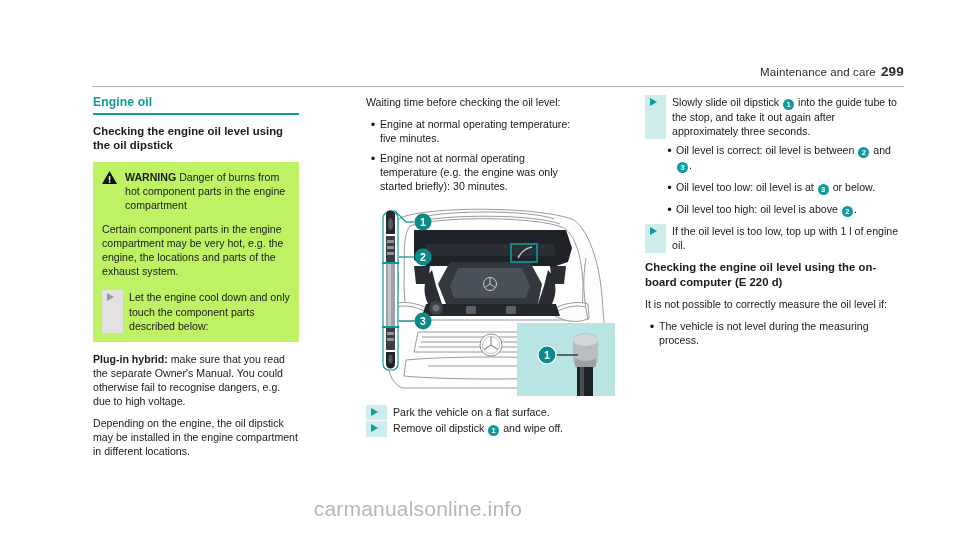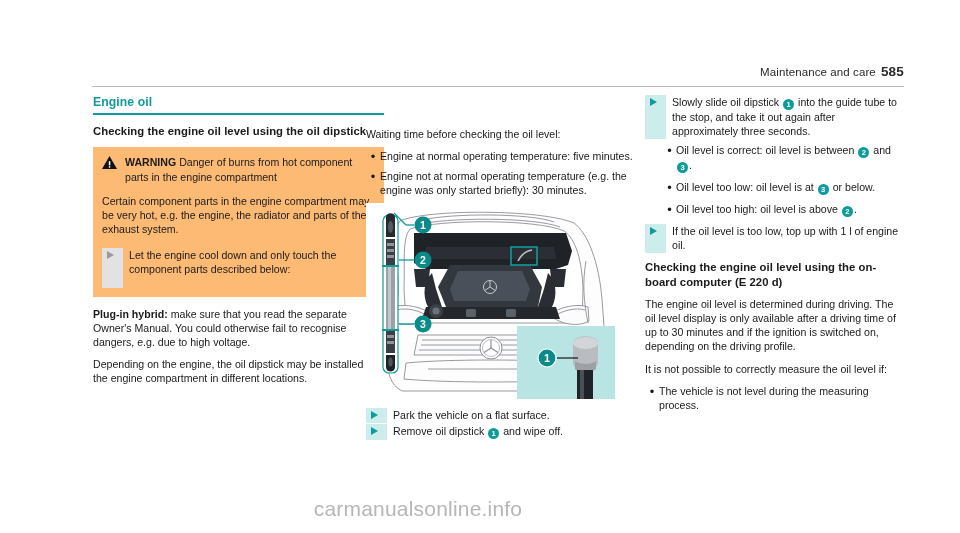--- a/index.html
+++ b/index.html
@@ -45,26 +45,26 @@
     top: 86px;
     width: 812px;
     height: 1px;
     background: #b9b9b9;
   }
 
   
   .col {
     position: absolute;
     top: 95px;
-    width: 291px;
+    width: 206px;
     font-size: 10.6px;
     line-height: 14.1px;
   }
   .col-1 { left: 93px; }
-  .col-2 { left: 366px; margin-top: 32px; }
+  .col-2 { left: 366px; }
   .col-3 { left: 645px; width: 259px; }
 
   p { margin: 0 0 0 0; }
   .sp { margin-bottom: 8px; }
 
   
   .sec-heading {
     color: #0f9b9b;
     font-weight: bold;
     font-size: 12.2px;
@@ -83,21 +83,21 @@
     font-weight: bold;
     font-size: 11.3px;
     line-height: 14.4px;
     margin-bottom: 9px;
     letter-spacing: .05px;
   }
   .sub-heading-tight { margin-bottom: 8px; }
 
   
   .warn-box {
-    background: #fdba74;
+    background: #bef264;
     padding: 8px 9px 9px 9px;
     margin-bottom: 10px;
   }
   .warn-row {
     display: flex;
     align-items: flex-start;
   }
   .warn-tri {
     width: 15px;
     flex: 0 0 15px;
@@ -242,21 +242,21 @@
     letter-spacing: .2px;
     font-family: "Liberation Sans", sans-serif;
   }
 </style>
 </head>
 <body>
 
 <div class="page">
 
   <div class="header">
-    <span class="hdr-title">Maintenance and care</span><span class="hdr-page">585</span>
+    <span class="hdr-title">Maintenance and care</span><span class="hdr-page">299</span>
   </div>
   <div class="header-rule"></div>
 
   <div class="col col-1">
 
     <div class="sec-heading">Engine oil</div>
     <div class="sec-rule"></div>
 
     <div class="sub-heading">Checking the engine oil level using the oil dipstick</div>
 
@@ -264,21 +264,21 @@
       <div class="warn-row">
         <div class="warn-tri">
           <svg width="15" height="13" viewBox="0 0 15 13">
             <polygon points="7.5,0 15,13 0,13" fill="#111111"></polygon>
             <rect x="6.8" y="5.2" width="1.5" height="4.2" fill="#ffffff"></rect>
             <rect x="6.8" y="10.2" width="1.5" height="1.5" fill="#ffffff"></rect>
           </svg>
         </div>
         <div class="warn-text"><b>WARNING</b><span> Danger of burns from hot component parts in the engine compartment</span></div>
       </div>
-      <div class="warn-body">Certain component parts in the engine compartment may be very hot, e.g. the engine, the radiator and parts of the exhaust system.</div>
+      <div class="warn-body">Certain component parts in the engine compartment may be very hot, e.g. the engine, the locations and parts of the exhaust system.</div>
       <div class="warn-action">
         <div class="bulletbar">
           <div class="tri">
               <div class="tri-shape gray"></div>
             </div>
         </div>
         <div class="wa-text">Let the engine cool down and only touch the component parts described below:</div>
       </div>
     </div>
 
@@ -488,21 +488,20 @@
         <div class="tri">
             <div class="tri-shape"></div>
           </div>
       </div>
       <div class="step-text">If the oil level is too low, top up with 1 l of engine oil.</div>
     </div>
 
 
     <div class="sub-heading sub-heading-tight">Checking the engine oil level using the on-board computer (E 220 d)</div>
 
-    <p class="sp">The engine oil level is determined during driving. The oil level display is only available after a driving time of up to 30 minutes and if the ignition is switched on, depending on the driving profile.</p>
     <p class="sp">It is not possible to correctly measure the oil level if:</p>
 
     <ul class="dot-list">
       <li class="dot-li">
         <span class="dot">•</span>
         <span class="dot-text">The vehicle is not level during the measuring process.</span>
       </li>
     </ul>
 
   </div>

